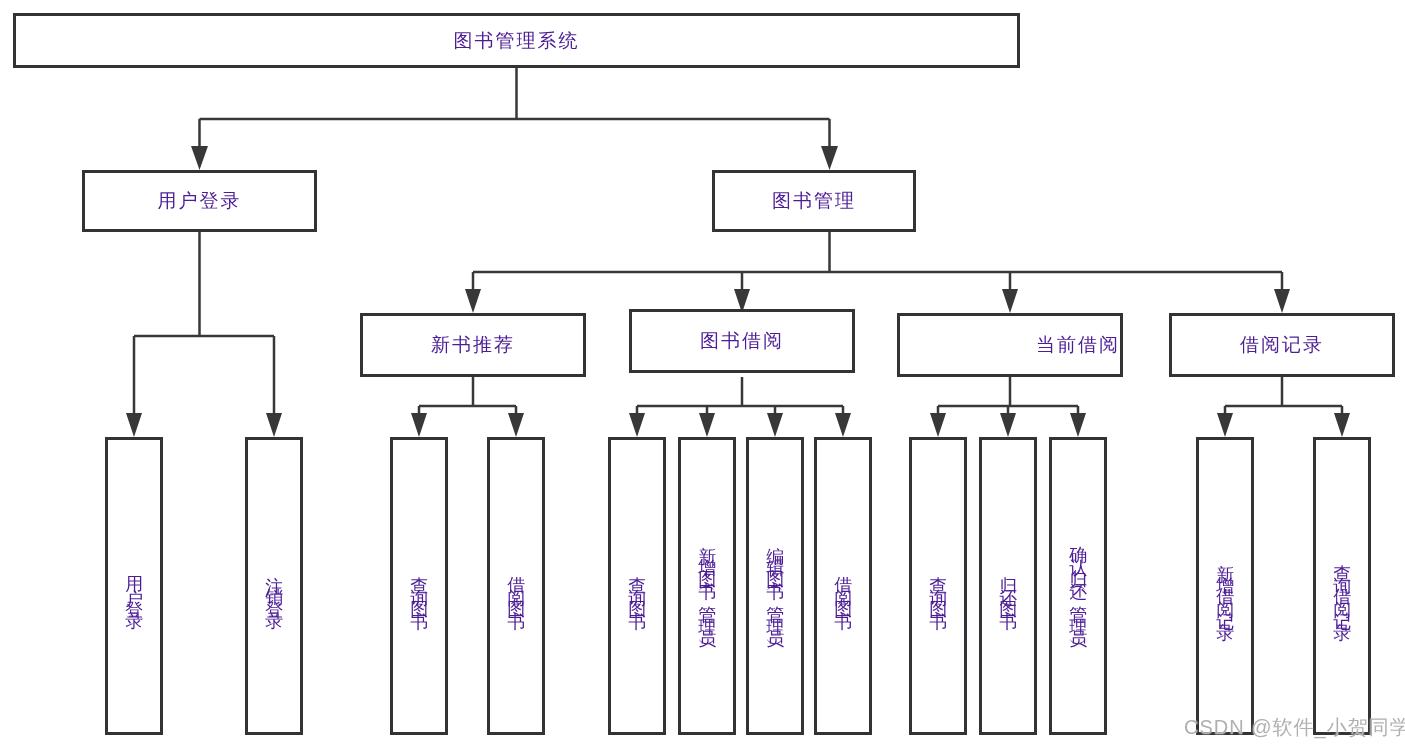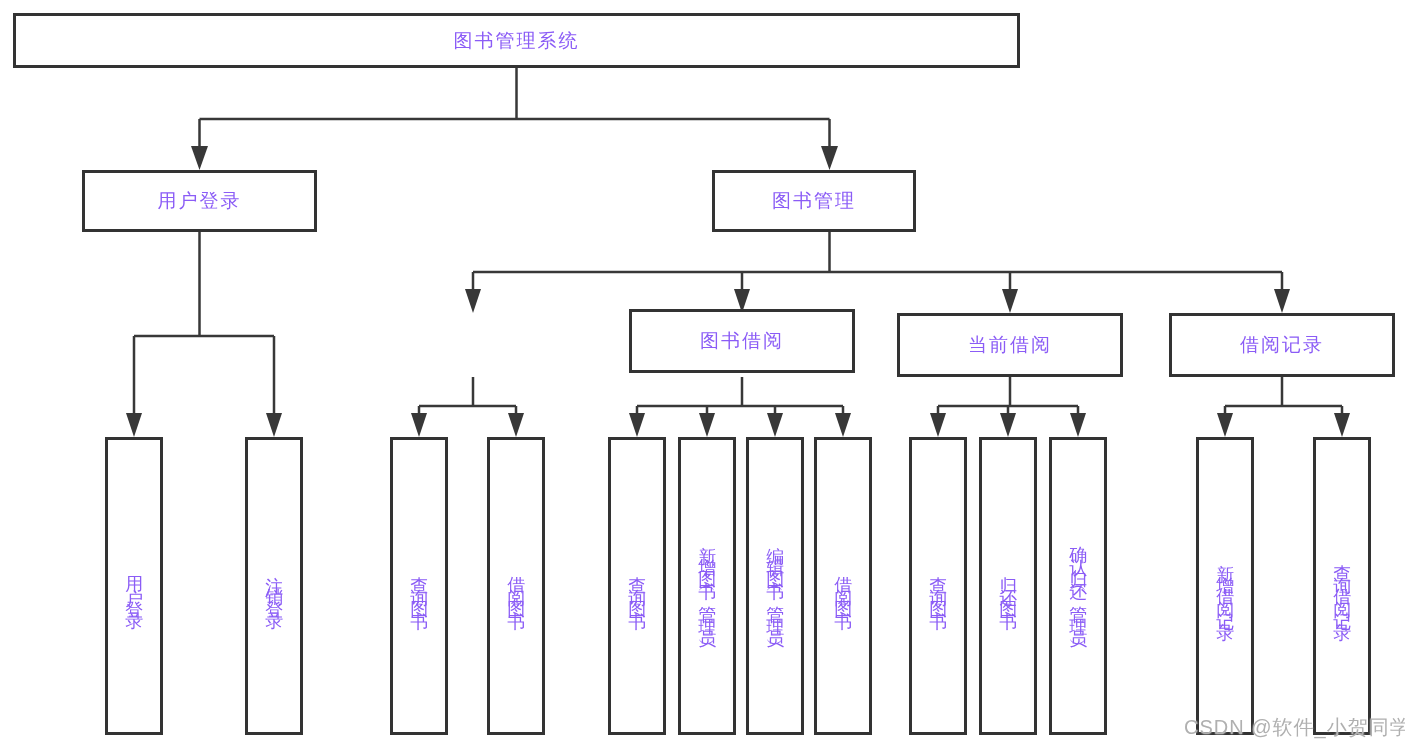--- a/index.html
+++ b/index.html
@@ -12,21 +12,21 @@
   }
   .lines{position:absolute;left:0;top:0;width:1405px;height:747px;}
   .hbox,.vbox{
     position:absolute;
     box-sizing:border-box;
     border:3px solid #333333;
     background:#ffffff;
     display:flex;
     align-items:center;
     justify-content:center;
-    color:#8b5cf6;
+    color:#4c1d95;
     z-index:2;
   }
   .hbox{font-size:19px;letter-spacing:2px;}
   .vbox span{
     writing-mode:vertical-rl;
     text-orientation:mixed;
     font-size:18px;
     letter-spacing:12px;
     line-height:1.15;
     white-space:nowrap;
@@ -98,24 +98,27 @@
     <span>图书管理系统</span>
   </div>
 
   <div class="hbox" style="left:82px;top:170px;width:235px;height:62px;">
     <span>用户登录</span>
   </div>
   <div class="hbox" style="left:712px;top:170px;width:204px;height:62px;">
     <span>图书管理</span>
   </div>
 
+  <div class="hbox" style="left:360px;top:313px;width:226px;height:64px;">
+    <span>新书推荐</span>
+  </div>
   <div class="hbox" style="left:629px;top:309px;width:226px;height:64px;">
     <span>图书借阅</span>
   </div>
-  <div class="hbox" style="left:897px;top:313px;width:226px;height:64px;">
+  <div class="hbox" style="left:897px;top:313px;width:226px;height:64px;justify-content:flex-end;">
     <span>当前借阅</span>
   </div>
   <div class="hbox" style="left:1169px;top:313px;width:226px;height:64px;">
     <span>借阅记录</span>
   </div>
 
   <div class="vbox" style="left:105px;top:437px;width:58px;height:298px;">
     <span>用户登录</span>
   </div>
   <div class="vbox" style="left:245px;top:437px;width:58px;height:298px;">

